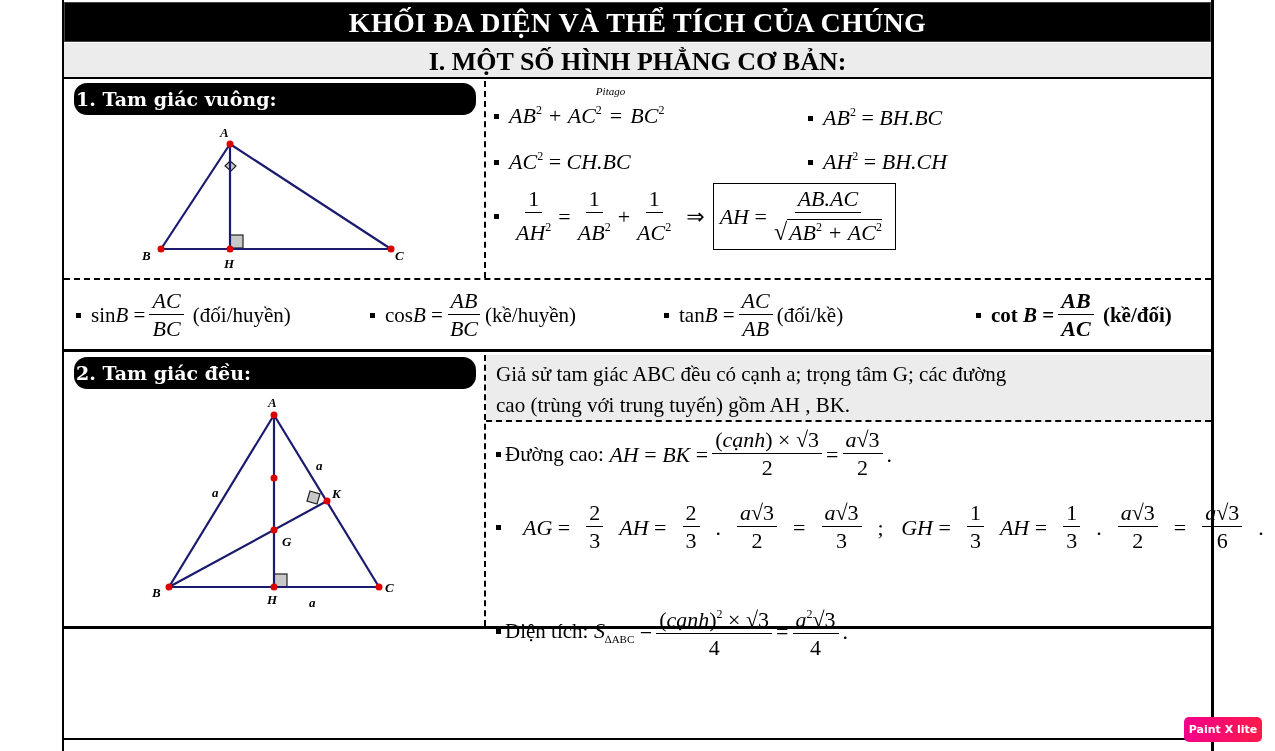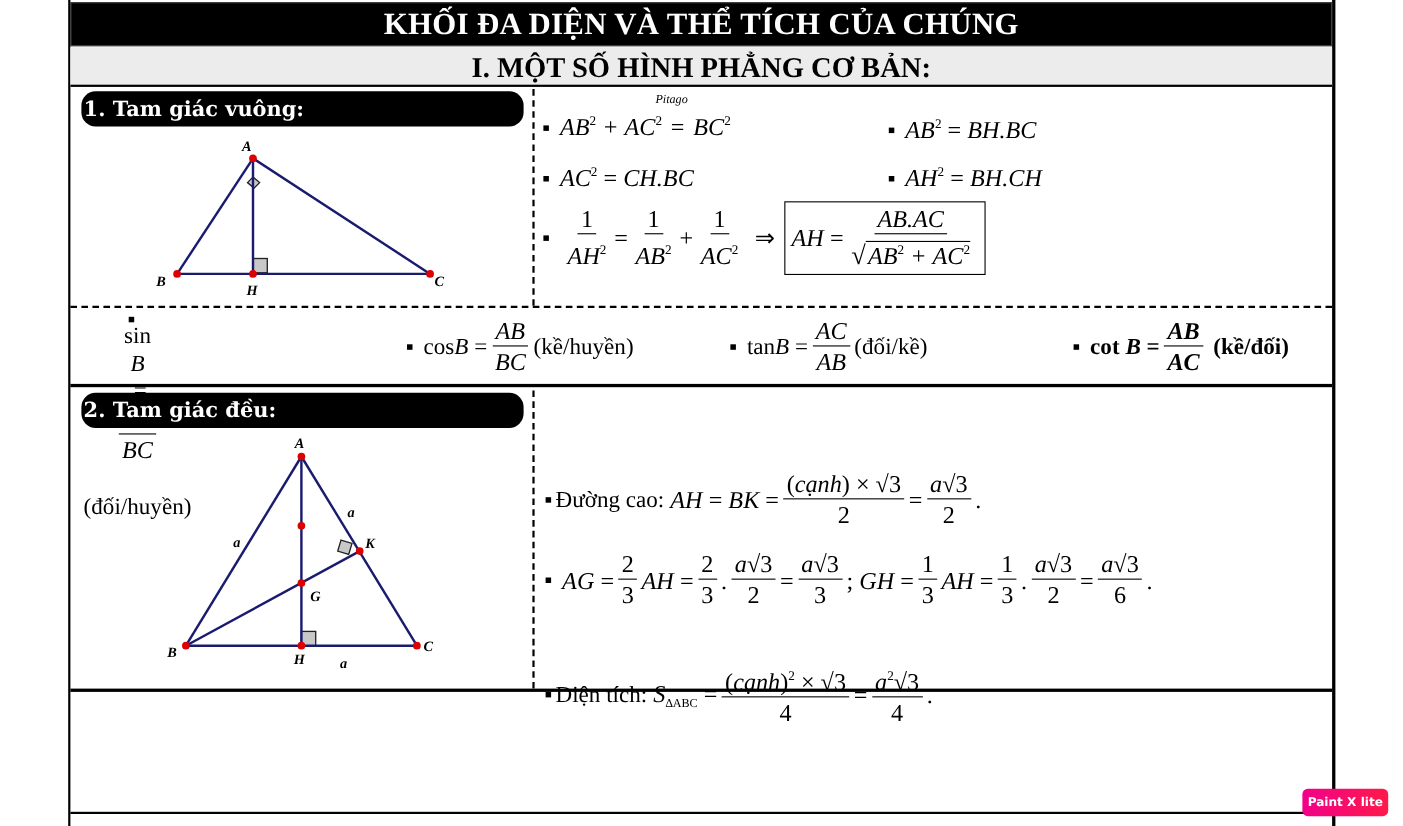--- a/index.html
+++ b/index.html
@@ -112,21 +112,21 @@
           <span class="frac">
               <span class="num">AB.AC</span>
               <span class="den"><span class="sqrt-sym">√</span><span class="sqrt">AB<sup class="rm">2</sup>&nbsp;+&nbsp;AC<sup class="rm">2</sup></span></span>
             </span>
         </span>
       </div>
     </div>
   </div>
 
   <div class="row trig-row" style="top:282px;height:70px;border-bottom:3px solid #000;">
-    <div class="line" style="left:12px;top:6px;flex-direction:column;">
+    <div class="line" style="left:12px;top:6px;">
       <span class="bul"></span>
       <span>sin</span><i>B</i>&nbsp;=
       <span class="frac math">
           <span class="num">AC</span>
           <span class="den">BC</span>
         </span>
       &nbsp;<span>(đối/huyền)</span>
     </div>
     <div class="line" style="left:306px;top:6px;">
       <span class="bul"></span>
@@ -180,35 +180,39 @@
         <text x="210" y="497" font-family="Liberation Serif" font-style="italic" font-weight="bold" font-size="13">a</text>
         <text x="330" y="498" font-family="Liberation Serif" font-style="italic" font-weight="bold" font-size="13">K</text>
         <text x="280" y="546" font-family="Liberation Serif" font-style="italic" font-weight="bold" font-size="13">G</text>
         <text x="150" y="597" font-family="Liberation Serif" font-style="italic" font-weight="bold" font-size="13">B</text>
         <text x="265" y="604" font-family="Liberation Serif" font-style="italic" font-weight="bold" font-size="13">H</text>
         <text x="307" y="607" font-family="Liberation Serif" font-style="italic" font-weight="bold" font-size="13">a</text>
         <text x="383" y="592" font-family="Liberation Serif" font-style="italic" font-weight="bold" font-size="13">C</text>
       </svg>
     </div>
     <div class="right-cell">
+      <div style="position:absolute;left:0;top:0;right:0;height:67px;background:#ececec;border-bottom:2px dashed #000;padding:4px 10px;" class="viet">
+        <div style="line-height:31px;">Giả sử tam giác ABC đều có cạnh a; trọng tâm G; các đường</div>
+        <div style="line-height:31px;">cao (trùng với trung tuyến) gồm AH , BK.</div>
+      </div>
       <div class="line math" style="left:10px;top:72px;">
         <span class="bul" style="margin-right:4px;"></span>
         <span class="viet">Đường cao:</span>&nbsp;
         <span>AH&nbsp;<span class="rm">=</span>&nbsp;BK&nbsp;<span class="rm">=</span></span>
         <span class="frac">
             <span class="num"><span class="rm">(</span>cạnh<span class="rm">)&nbsp;×&nbsp;√3</span></span>
             <span class="den rm">2</span>
           </span>
         <span class="rm">=</span>
         <span class="frac">
             <span class="num">a<span class="rm">√3</span></span>
             <span class="den rm">2</span>
           </span><span class="rm">.</span>
       </div>
-      <div class="line math" style="left:10px;top:145px;">
+      <div class="line math" style="left:10px;top:145px;gap:12px;">
         <span class="bul"></span>
         <span>AG&nbsp;<span class="rm">=</span></span>
         <span class="frac rm">
             <span class="num">2</span>
             <span class="den">3</span>
           </span>
           <span>AH&nbsp;<span class="rm">=</span></span>
         <span class="frac rm">
             <span class="num">2</span>
             <span class="den">3</span>

